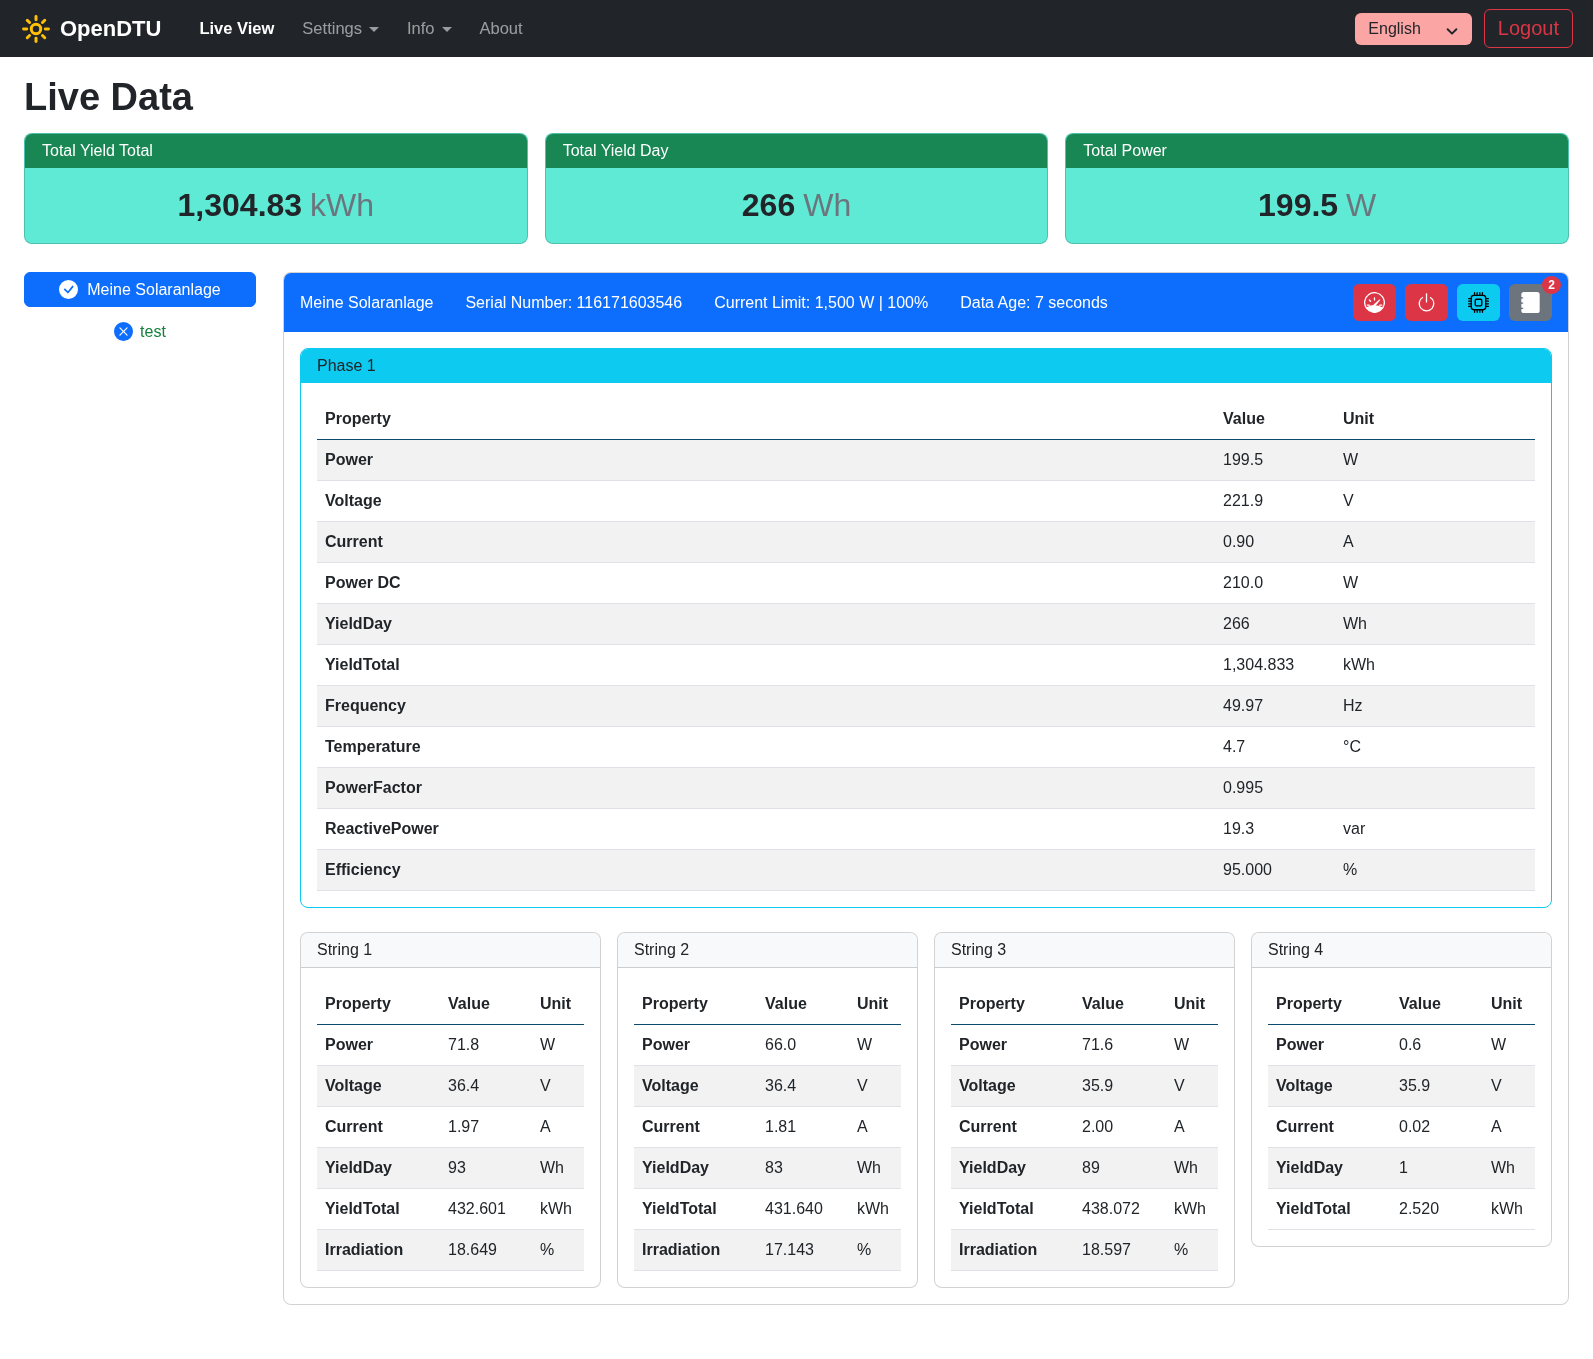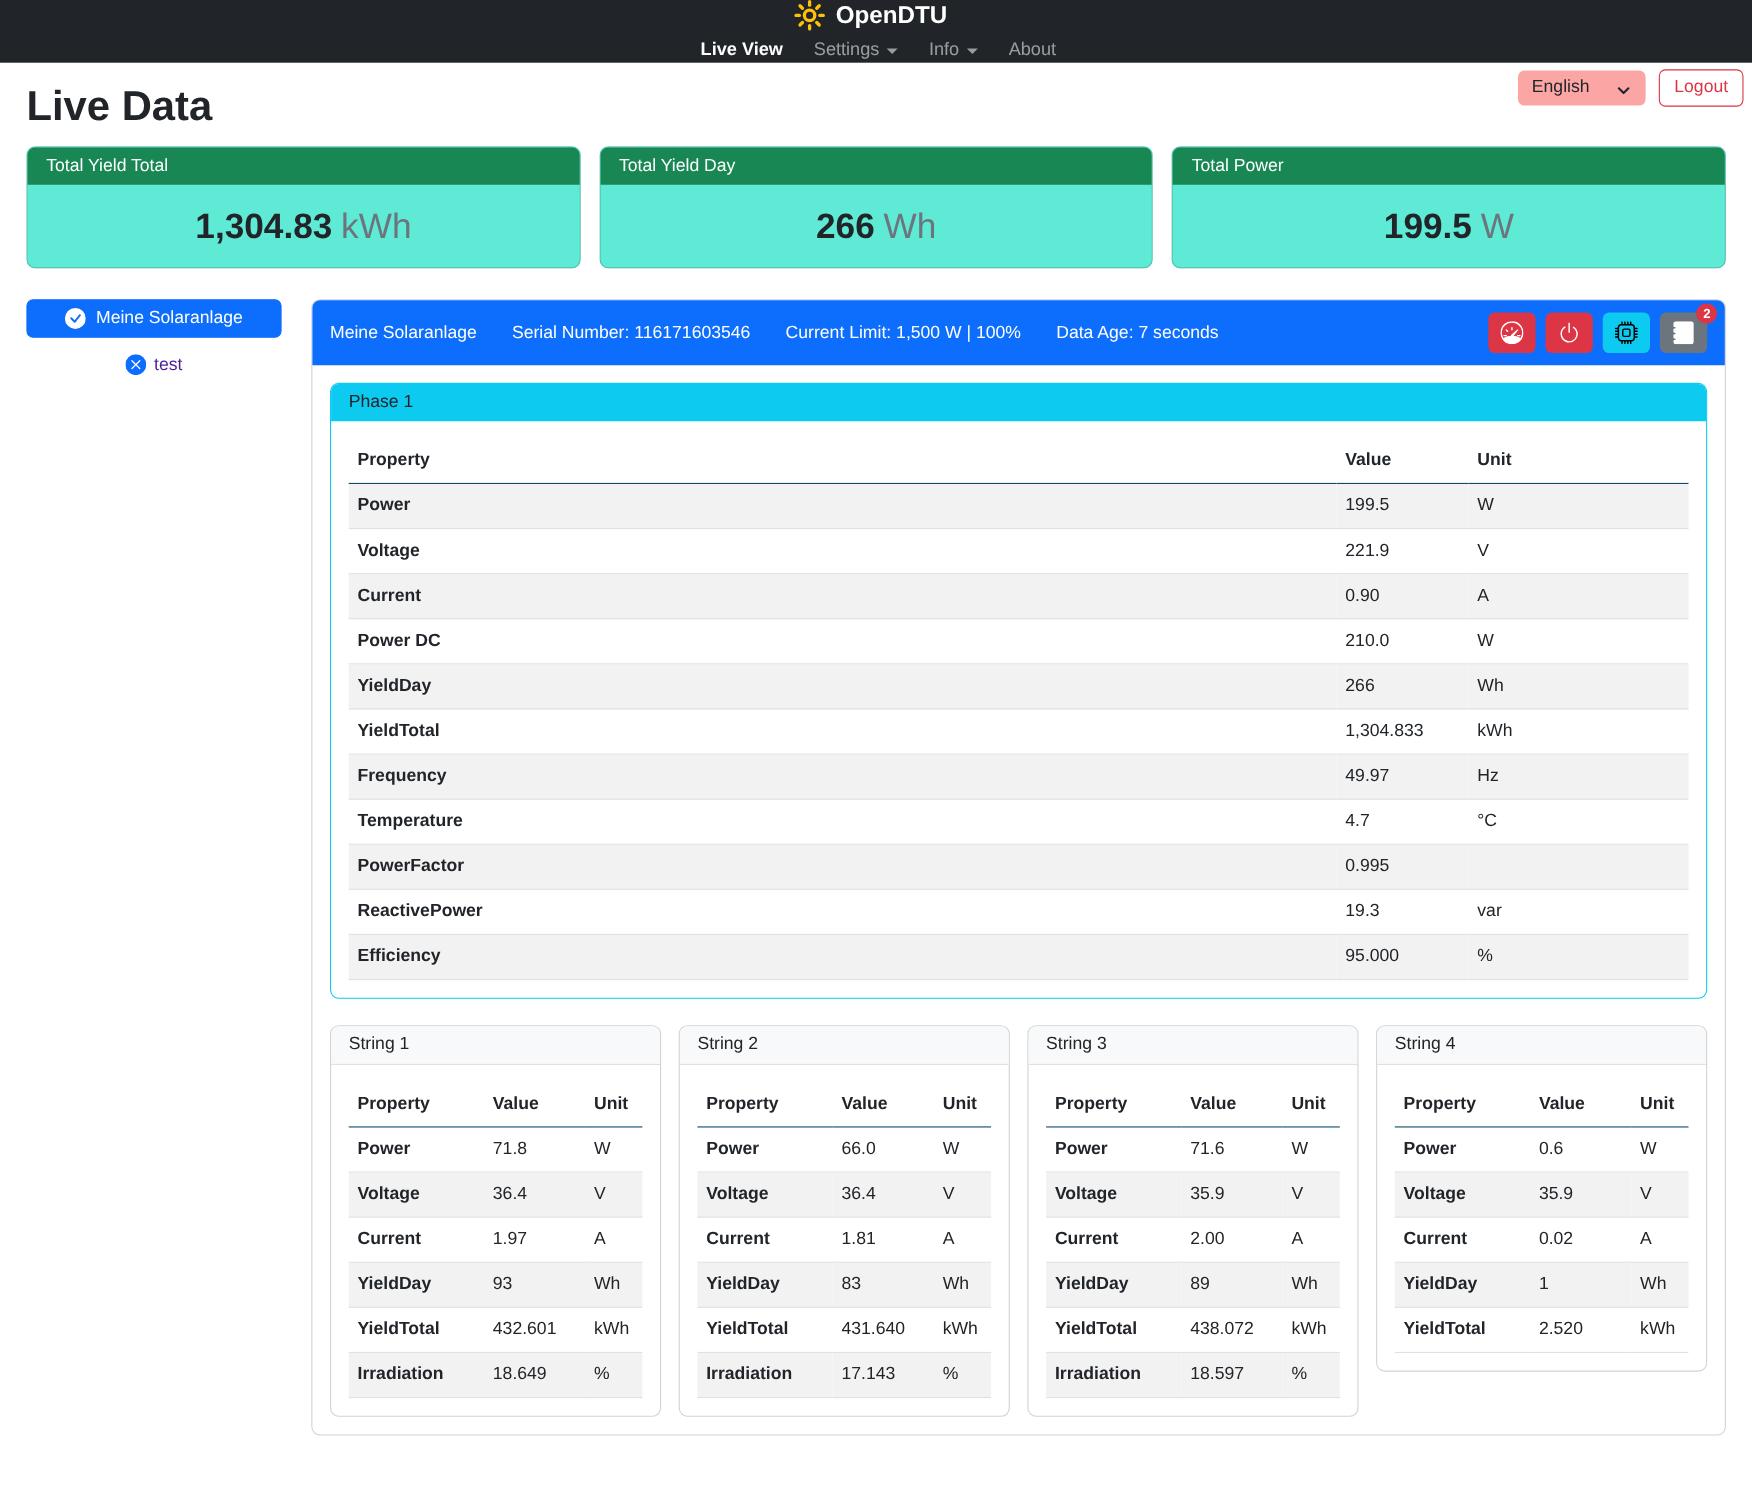--- a/index.html
+++ b/index.html
@@ -3,47 +3,47 @@
 <meta charset="utf-8">
 <style>
   * { box-sizing: border-box; }
   html,body { margin:0; padding:0; background:#fff; }
   body {
     font-family: "Liberation Sans", "DejaVu Sans", sans-serif;
     color:#212529; font-size:16px; width:1593px;
   }
 
   
-  .navbar { background:#212529; height:57px; display:flex; align-items:center; padding:0 8px 0 12px;flex-direction:column; }
+  .navbar { background:#212529; height:57px; display:flex; align-items:center; padding:0 20px 0 12px; }
   .brand { display:flex; align-items:center; gap:10px; color:#fff; font-size:22px; font-weight:700; margin-left:10px; margin-right:24px; cursor:pointer; }
   .nav-links { display:flex; align-items:center; list-style:none; margin:0; padding:0; }
   .nav-link { color:rgba(255,255,255,.55); padding:8px 14px; cursor:pointer; font-size:16.5px; display:flex; align-items:center; }
   .nav-link.active { color:#fff; font-weight:700; }
   .caret-down { display:inline-block; width:0; height:0; border-left:5px solid transparent; border-right:5px solid transparent; border-top:5px solid currentColor; margin-left:7px; margin-top:2px; }
   .nav-right { margin-left:auto; display:flex; align-items:center; gap:12px; }
   .lang-select { background:#fca5a5; color:#212529; border:none; border-radius:6px; padding:7px 13px; display:flex; align-items:flex-end; gap:24px; font-size:16px; cursor:pointer; }
-  .logout-btn { background:transparent; color:#dc3545; border:1px solid #dc3545; border-radius:6px; padding:7px 13px; font-size:16px; cursor:pointer; }
+  .logout-btn { background:transparent; color:#dc3545; border:1px solid #dc3545; border-radius:6px; padding:7px 13px; font-size:20px; cursor:pointer; }
 
   
   .page-title { font-size:38px; font-weight:700; margin:19px 24px 14px; }
 
   
   .cards-row { display:flex; gap:17px; margin:0 24px; }
   .summary-card { flex:1; border:1px solid rgba(0,0,0,.175); border-radius:8px; background:#5eead4; }
   .summary-card .card-header { background:#198754; color:#fff; padding:8px 17px; border-radius:7px 7px 0 0; font-size:16px; }
   .summary-card .card-body { padding:19px 16px; text-align:center; }
   .card-value { font-size:32px; font-weight:700; color:#212529; }
   .card-unit { font-size:32px; font-weight:500; color:#6c757d; margin-left:8px; }
 
   
   .content-row { display:flex; align-items:flex-start; gap:27px; margin:28px 24px 24px; }
   .sidebar { width:232px; flex:none; }
   .inverter-select-btn { width:100%; display:flex; align-items:center; justify-content:center; gap:9px;
     background:#0d6efd; border:1px solid #0d6efd; color:#fff; border-radius:6px; padding:7px 12px; font-size:16px; cursor:pointer; }
-  .sidebar-secondary-item { margin-top:15px; display:flex; align-items:center; justify-content:center; gap:7px; color:#4c1d95; font-size:16px; cursor:pointer; }
+  .sidebar-secondary-item { margin-top:15px; display:flex; align-items:center; justify-content:center; gap:7px; color:#15803d; font-size:16px; cursor:pointer; }
   .icon-16 { width:19px; height:19px; display:block; }
 
   
   .inverter-card { flex:1; border:1px solid rgba(0,0,0,.175); border-radius:8px; background:#fff; }
   .inverter-header { background:#0d6efd; color:#fff; border-radius:7px 7px 0 0; padding:11px 16px; display:flex; align-items:center; gap:32px; font-size:16px; }
   .header-actions { margin-left:auto; display:flex; gap:9px; }
   .icon-btn { width:43px; height:37px; border:none; border-radius:6px; display:flex; align-items:center; justify-content:center; position:relative; cursor:pointer; padding:0; }
   .icon-btn.danger { background:#dc3545; color:#fff; }
   .icon-btn.info   { background:#0dcaf0; color:#000; }
   .icon-btn.secondary { background:#6c757d; color:#fff; }

